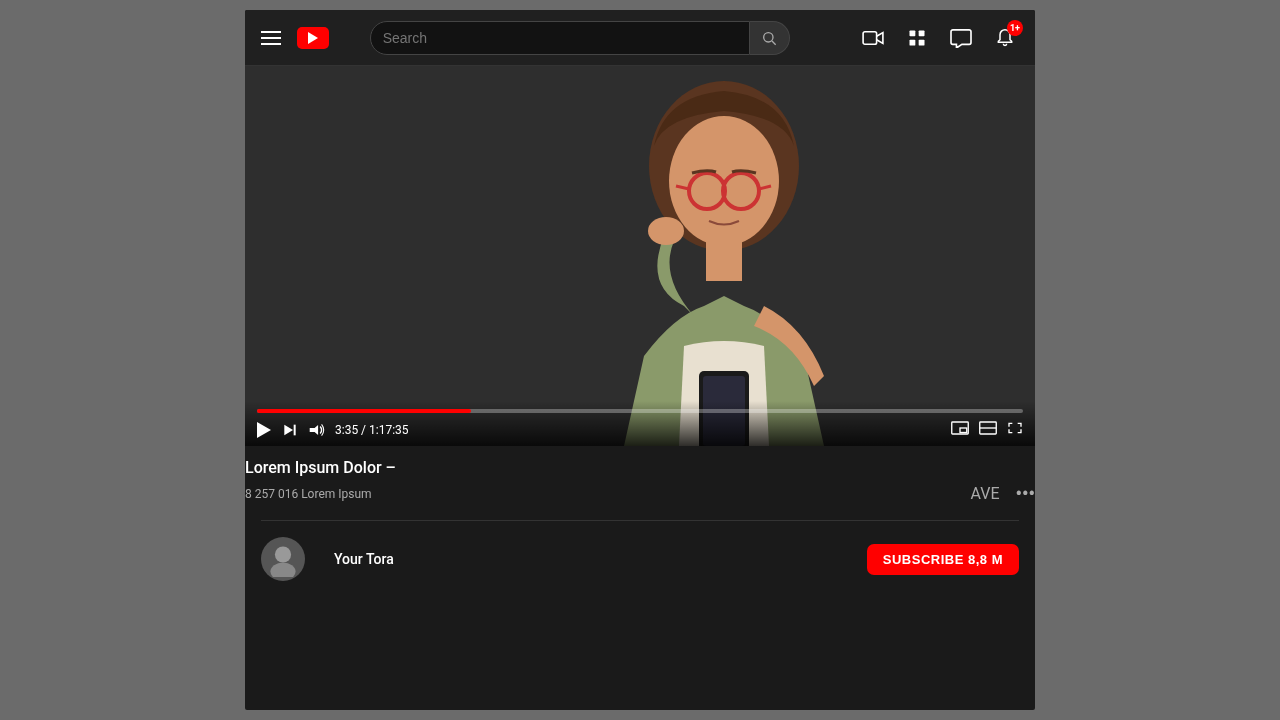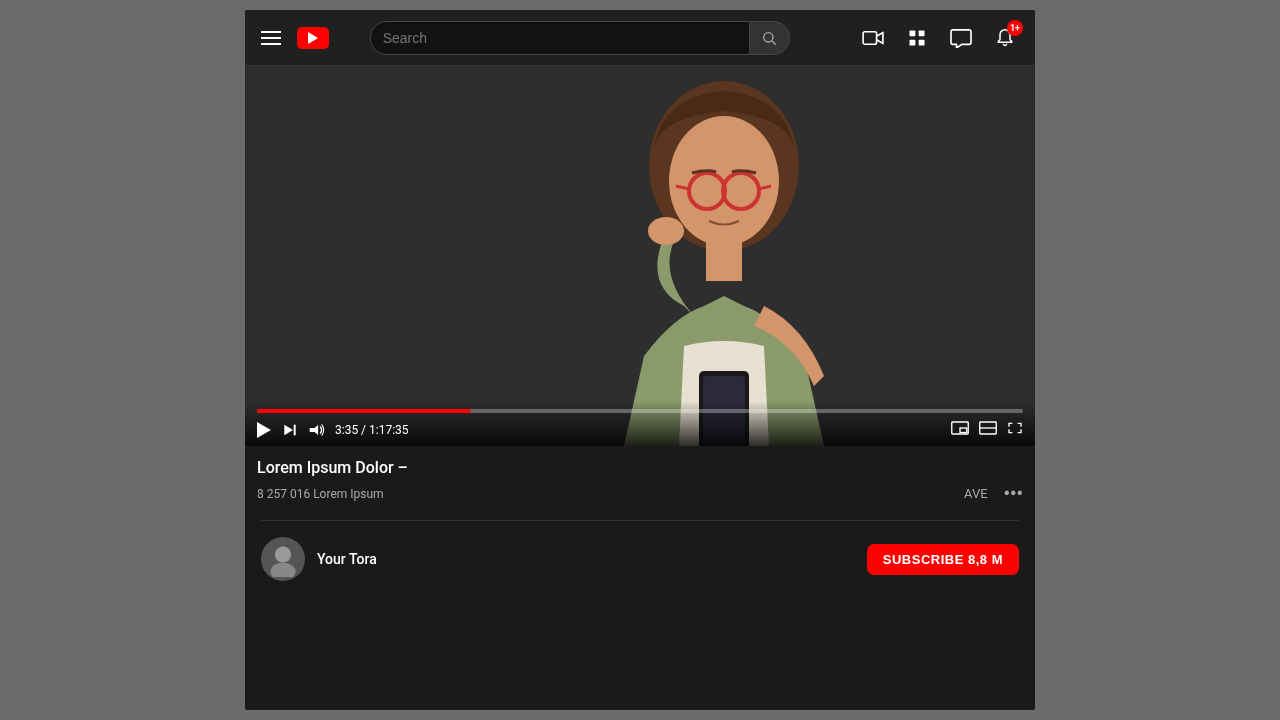--- a/index.html
+++ b/index.html
@@ -234,21 +234,21 @@
       gap: 10px;
       align-items: center;
     }
     .ctrl-icon-sm {
       color: #fff;
       font-size: 14px;
       cursor: pointer;
     }
     
     .video-info {
-      padding: 12px 12px 8px;
+      padding: 12px 0 8px;
       background: #1a1a1a;
       flex-shrink: 0;
     }
     .video-title {
       color: #fff;
       font-size: 16px;
       font-weight: 500;
       margin-bottom: 6px;
     }
     .video-meta {
@@ -266,21 +266,21 @@
       gap: 16px;
       color: #aaa;
       font-size: 12px;
     }
     .action-btn {
       cursor: pointer;
       display: flex;
       align-items: center;
       gap: 4px;
       color: #aaa;
-      font-size: 13px;
+      font-size: 16px;
     }
     .more-btn {
       cursor: pointer;
       color: #aaa;
       font-size: 18px;
       font-weight: bold;
     }
     .divider {
       height: 1px;
       background: #333;
@@ -309,20 +309,21 @@
       width: 36px;
       height: 36px;
     }
     .channel-info {
       flex: 1;
     }
     .channel-name {
       color: #fff;
       font-size: 14px;
       font-weight: 500;
+      margin-left: 17px;
     }
     .channel-subs {
       color: #aaa;
       font-size: 12px;
     }
     .subscribe-btn {
       background: #ff0000;
       color: #fff;
       border: none;
       border-radius: 7px;

